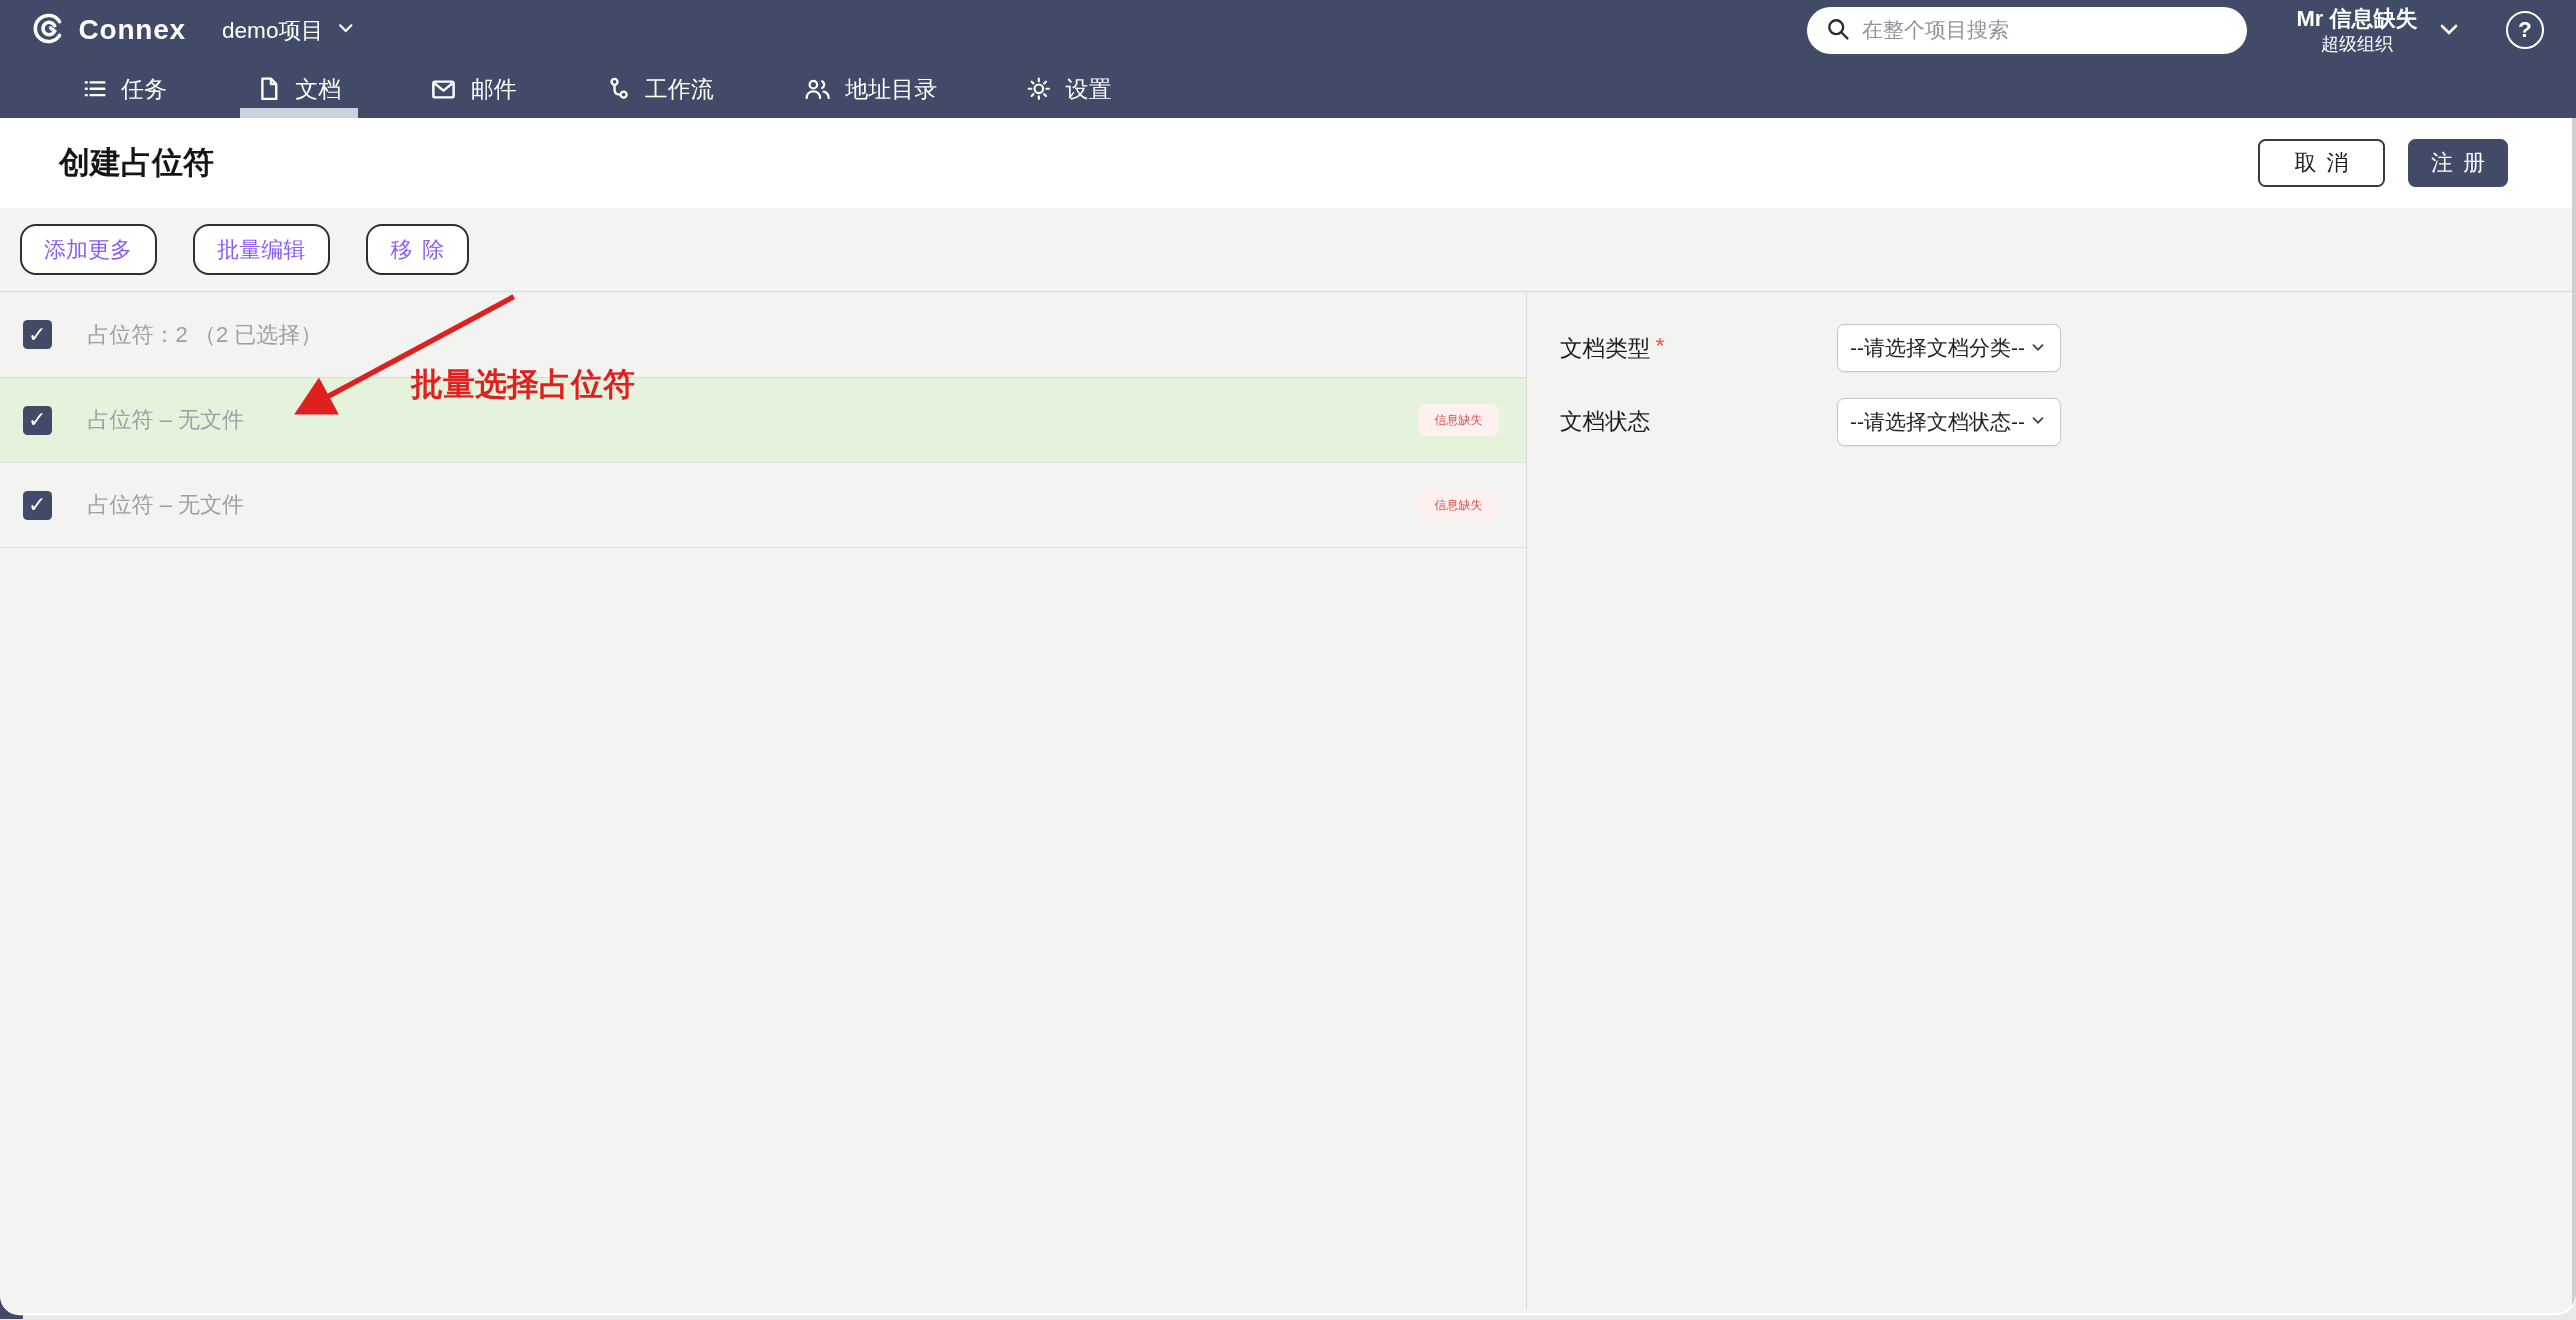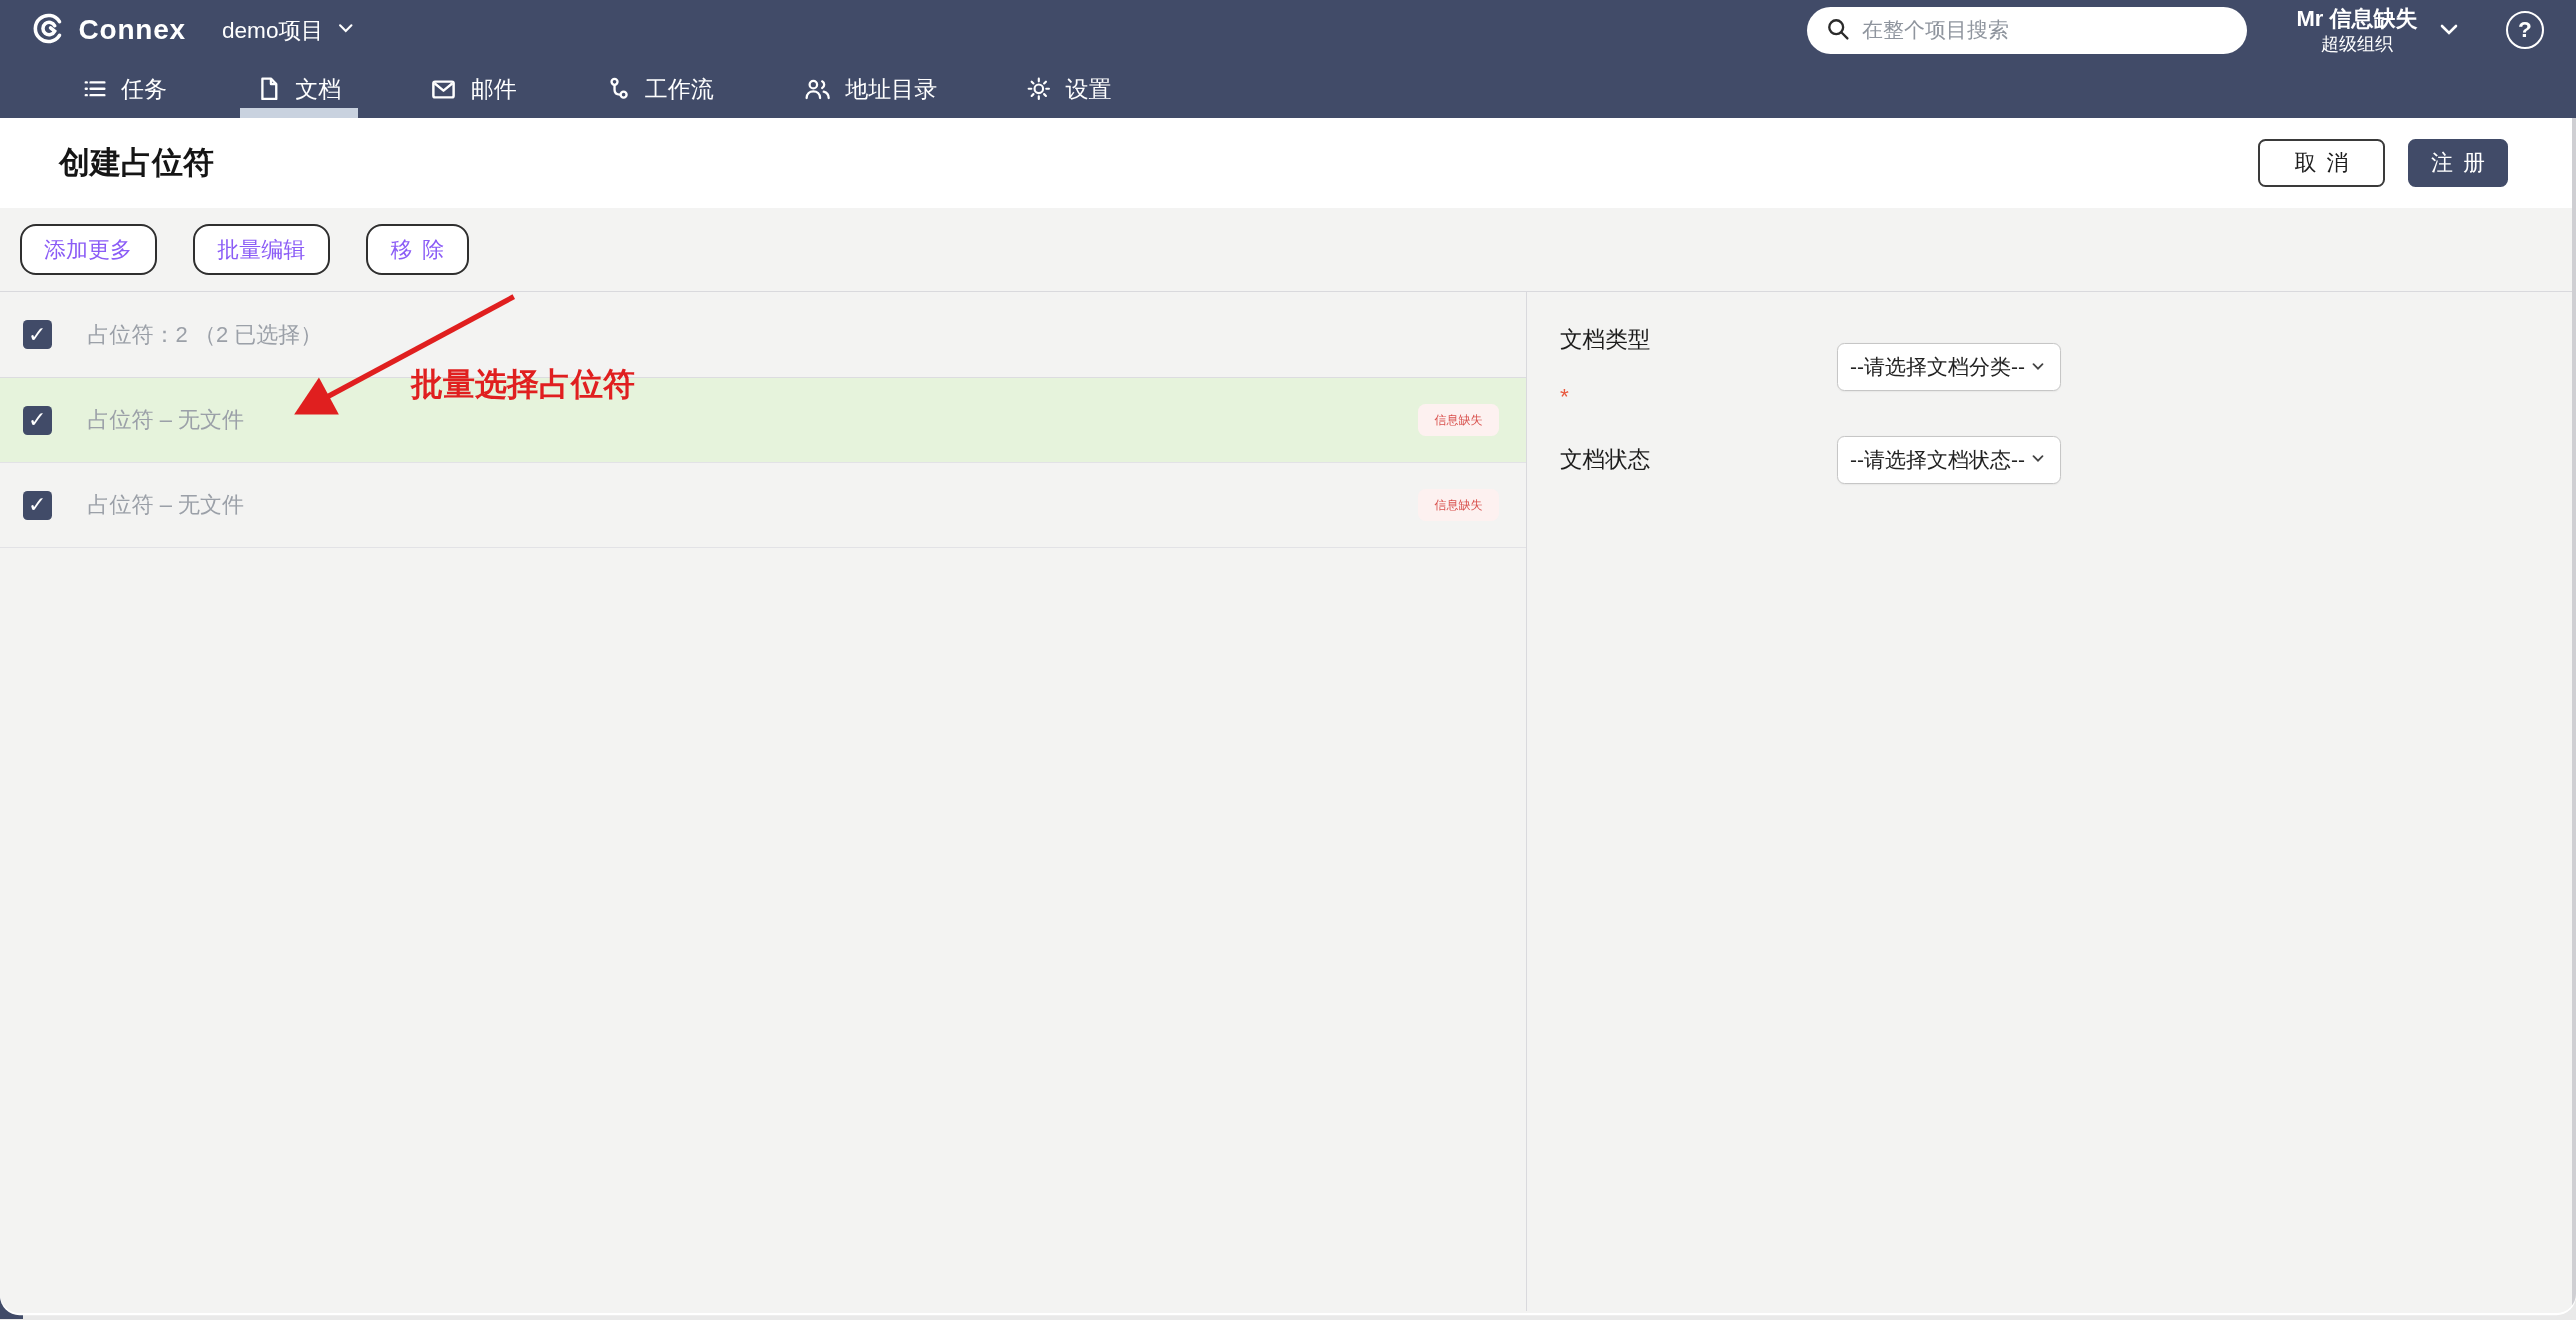--- a/index.html
+++ b/index.html
@@ -58,21 +58,21 @@
   .cb.checked { background:#414b68; position:relative; }
   .cb.checked::after { content:"✓"; position:absolute; left:0; top:0; width:100%; height:100%; display:flex; align-items:center; justify-content:center; color:#fff; font-size:22px; font-weight:bold; }
   .cb.unchecked { background:#fff; border:1.5px solid #c9c9c9; border-radius:6px; width:25.6px; height:25.6px; }
 
   
   .annot-svg { position:absolute; left:0; top:0; width:1283px; height:526px; pointer-events:none; }
   .annot-text { position:absolute; left:411px; top:155px; font-size:32px; font-weight:bold; color:#e01f1f; pointer-events:none; }
 
   
   .frow { display:flex; align-items:center; margin-bottom:25.6px; min-height:48px; }
-  .flabel { width:277px; font-size:22.6px; color:#1c1c1c; display:flex; gap:29px;flex-direction:column; }
+  .flabel { width:277px; font-size:22.6px; color:#1c1c1c; display:flex; gap:5px; }
   .req { color:#e8593f; font-size:22.6px; }
   .select { width:224px; height:48px; background:#fff; border:1.5px solid #c6c6c6; border-radius:7.5px; display:flex; align-items:center; justify-content:space-between; padding:0 13.5px 0 12px; cursor:pointer; box-shadow:0 0.8px 1.5px rgba(0,0,0,0.05); }
   .select .sval { font-size:21px; color:#222; white-space:nowrap; }
   .conf-wrap { display:flex; align-items:center; gap:13.5px; }
   .conf-label { font-size:23px; font-weight:bold; color:#111; }
 
   .scrollbar { position:absolute; right:0; top:118px; width:3.8px; height:1188px; background:#cfcfd3; }
 </style>
 </head>
 <body>

